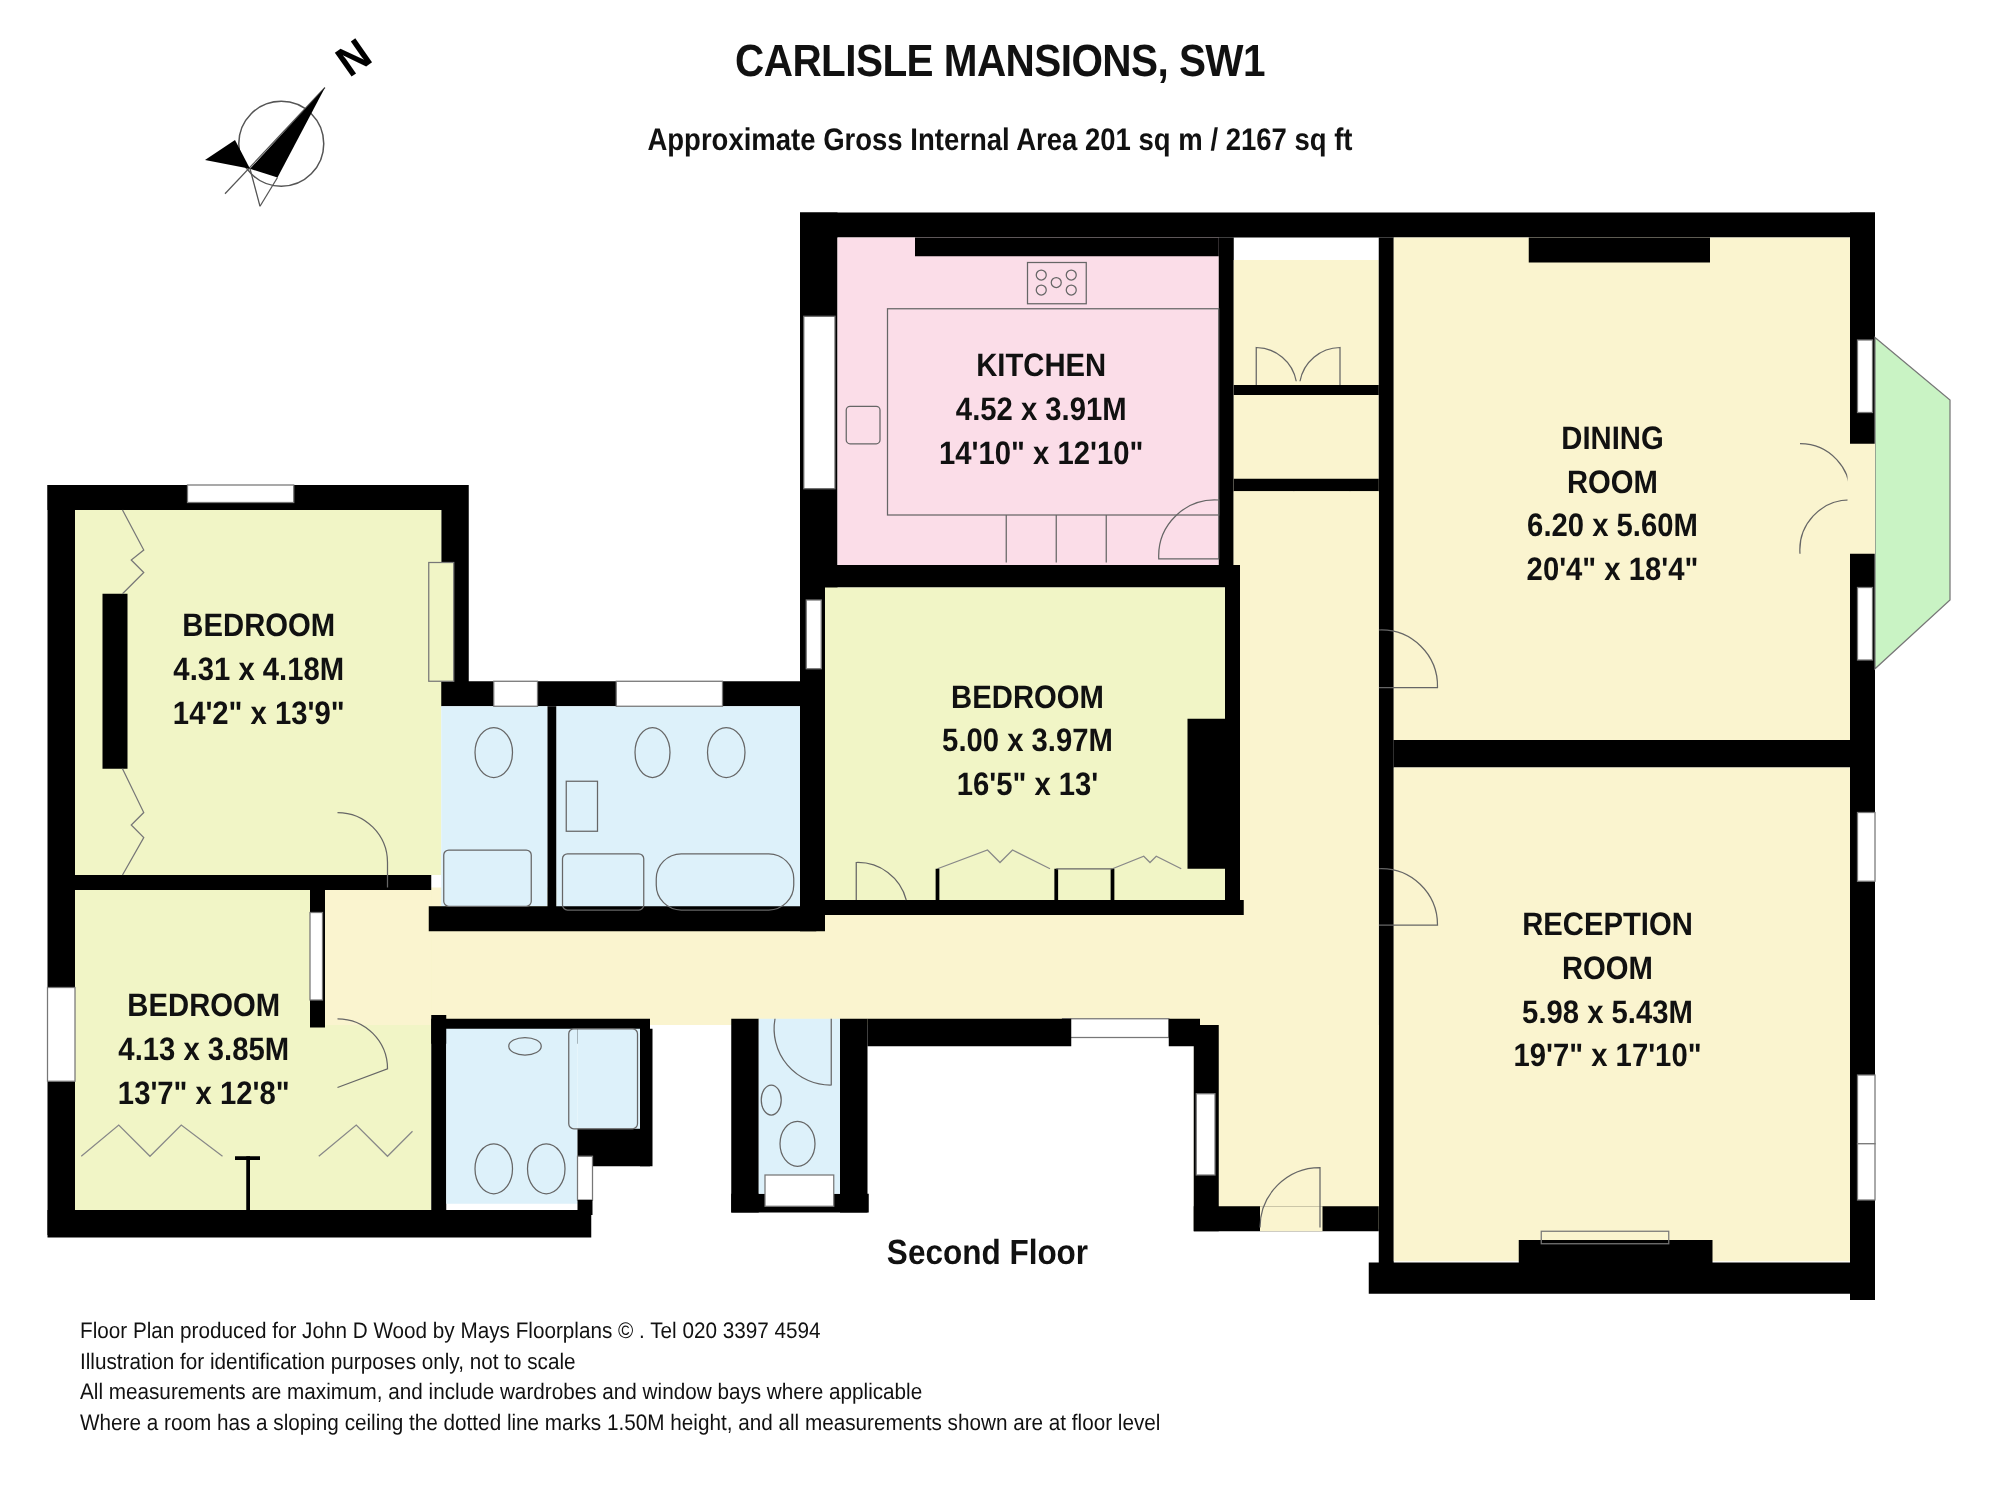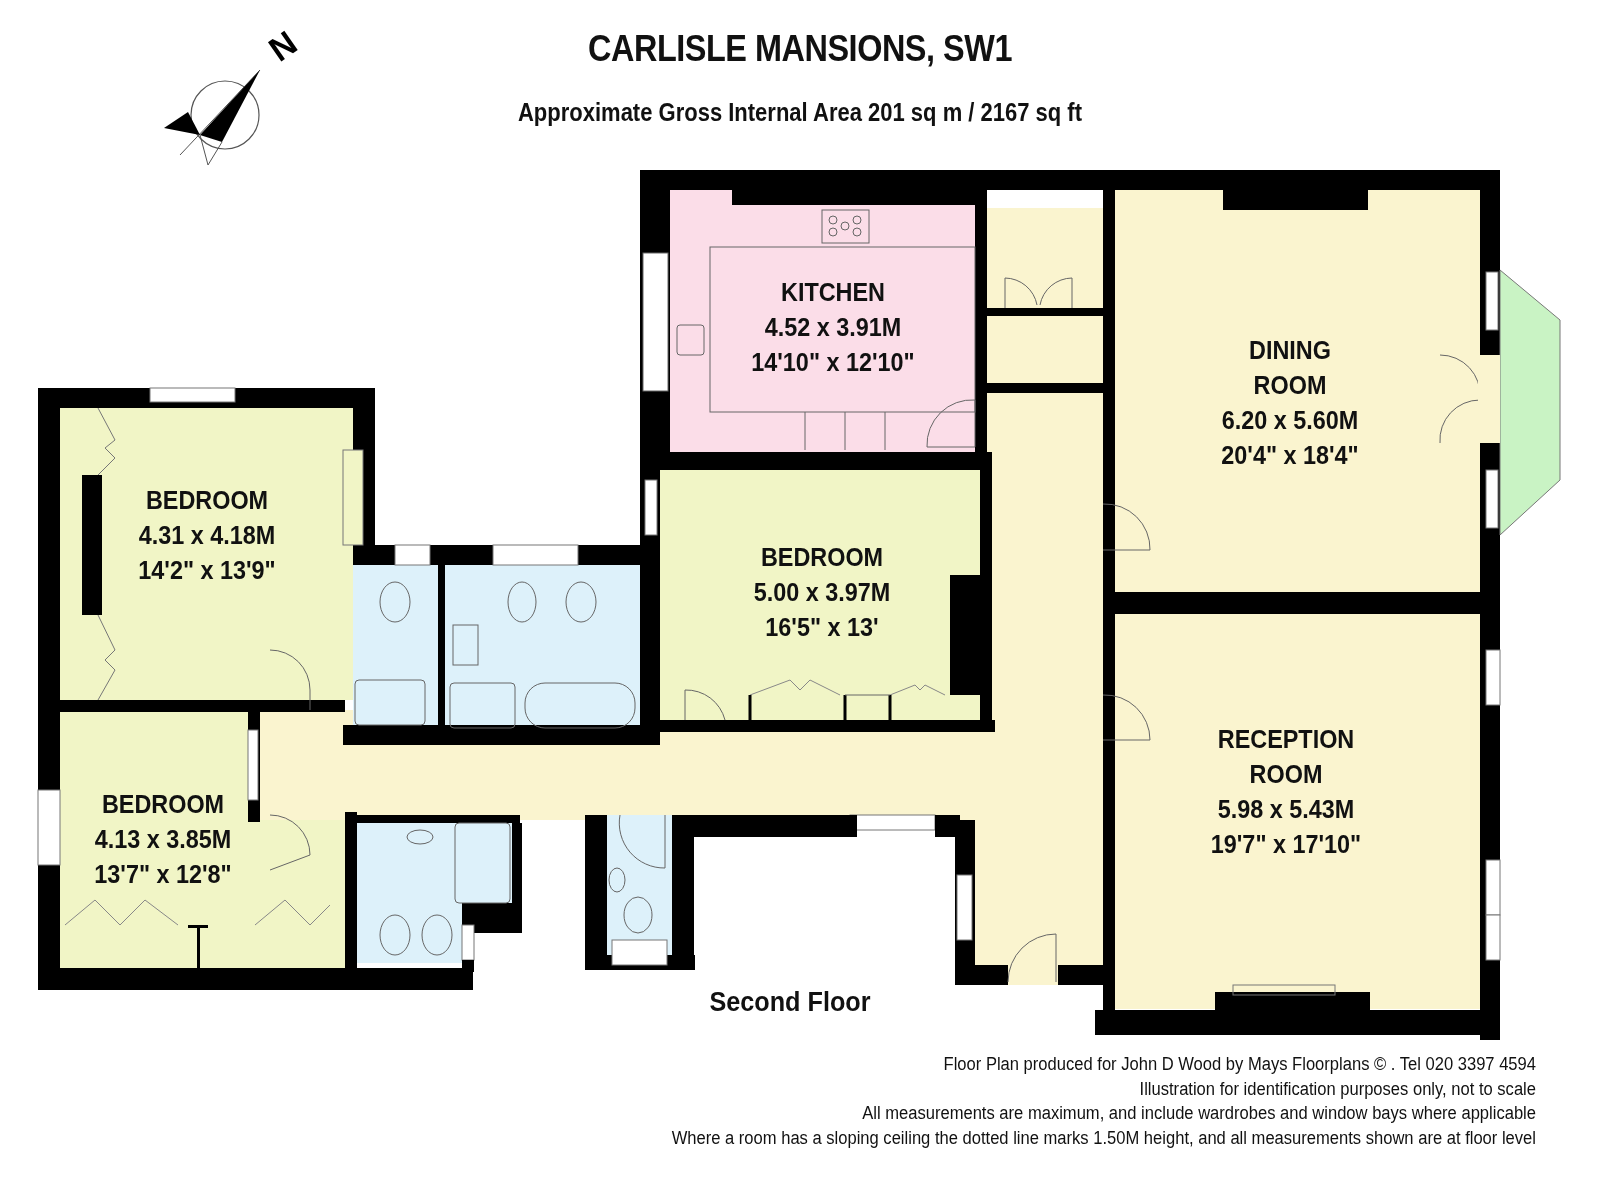--- a/index.html
+++ b/index.html
@@ -1,20 +1,20 @@
 <!DOCTYPE html>
 <html><head>
 <meta charset="utf-8">
 <style>
   html, body { margin:0; padding:0; background:#ffffff; }
   body { width:1600px; height:1200px; position:relative; overflow:hidden; font-family:"Liberation Sans", sans-serif; }
   .title { position:absolute; left:0; width:1600px; top:28px; text-align:center; font-weight:bold; font-size:36px; color:#111; letter-spacing:-0.5px; transform:scaleX(0.9); transform-origin:50% 0; }
   .subtitle { position:absolute; left:0; width:1600px; top:98px; text-align:center; font-weight:bold; font-size:25px; color:#111; transform:scaleX(0.88); transform-origin:50% 0; }
   .floor-label { position:absolute; left:640px; width:300px; top:986px; text-align:center; font-weight:bold; font-size:28px; color:#111; transform:scaleX(0.9); }
-  .footer { position:absolute; left:0; width:1600px; top:1052px; text-align:right; font-size:18px; color:#111; line-height:24.5px; }
+  .footer { position:absolute; left:0; width:1600px; top:1052px; text-align:left; font-size:18px; color:#111; line-height:24.5px; }
   .footer div { transform:scaleX(0.92); }
   svg.plan { position:absolute; left:0; top:0; }
   .room-label { position:absolute; text-align:center; font-weight:bold; font-size:26px; line-height:35px; color:#111; transform:scaleX(0.9); }
   .compass { position:absolute; left:150px; top:20px; width:150px; height:150px; }
 </style>
 </head>
 <body>
 
 <div class="title">CARLISLE MANSIONS, SW1</div>
 <div class="subtitle">Approximate Gross Internal Area 201 sq m  /  2167 sq ft</div>

